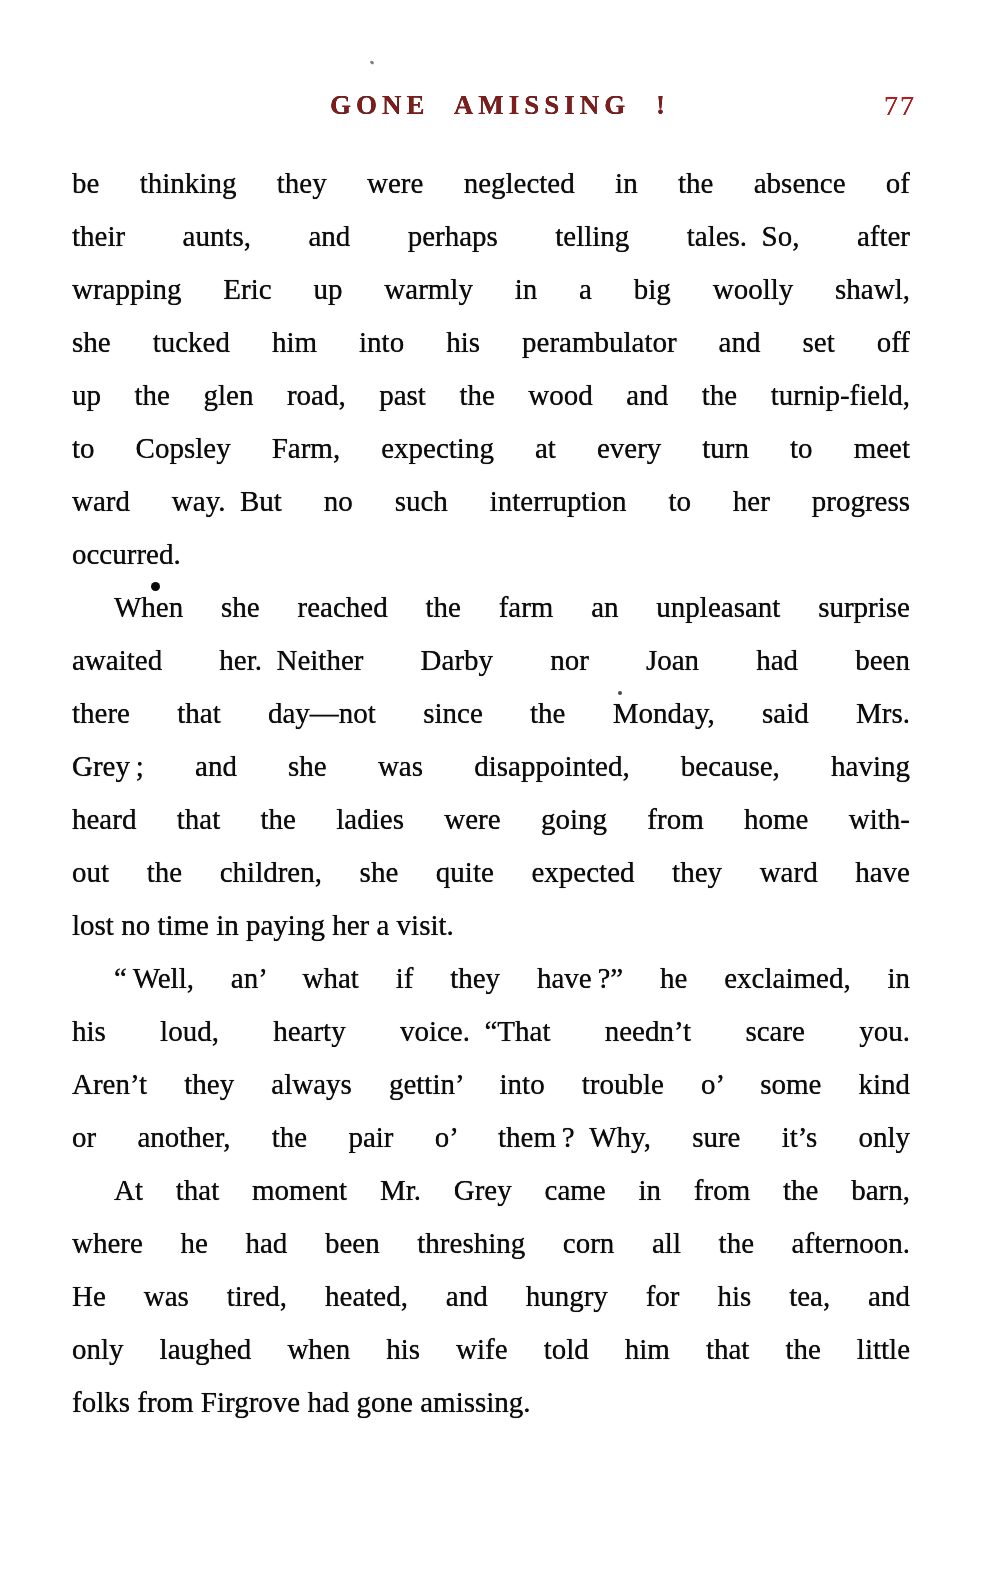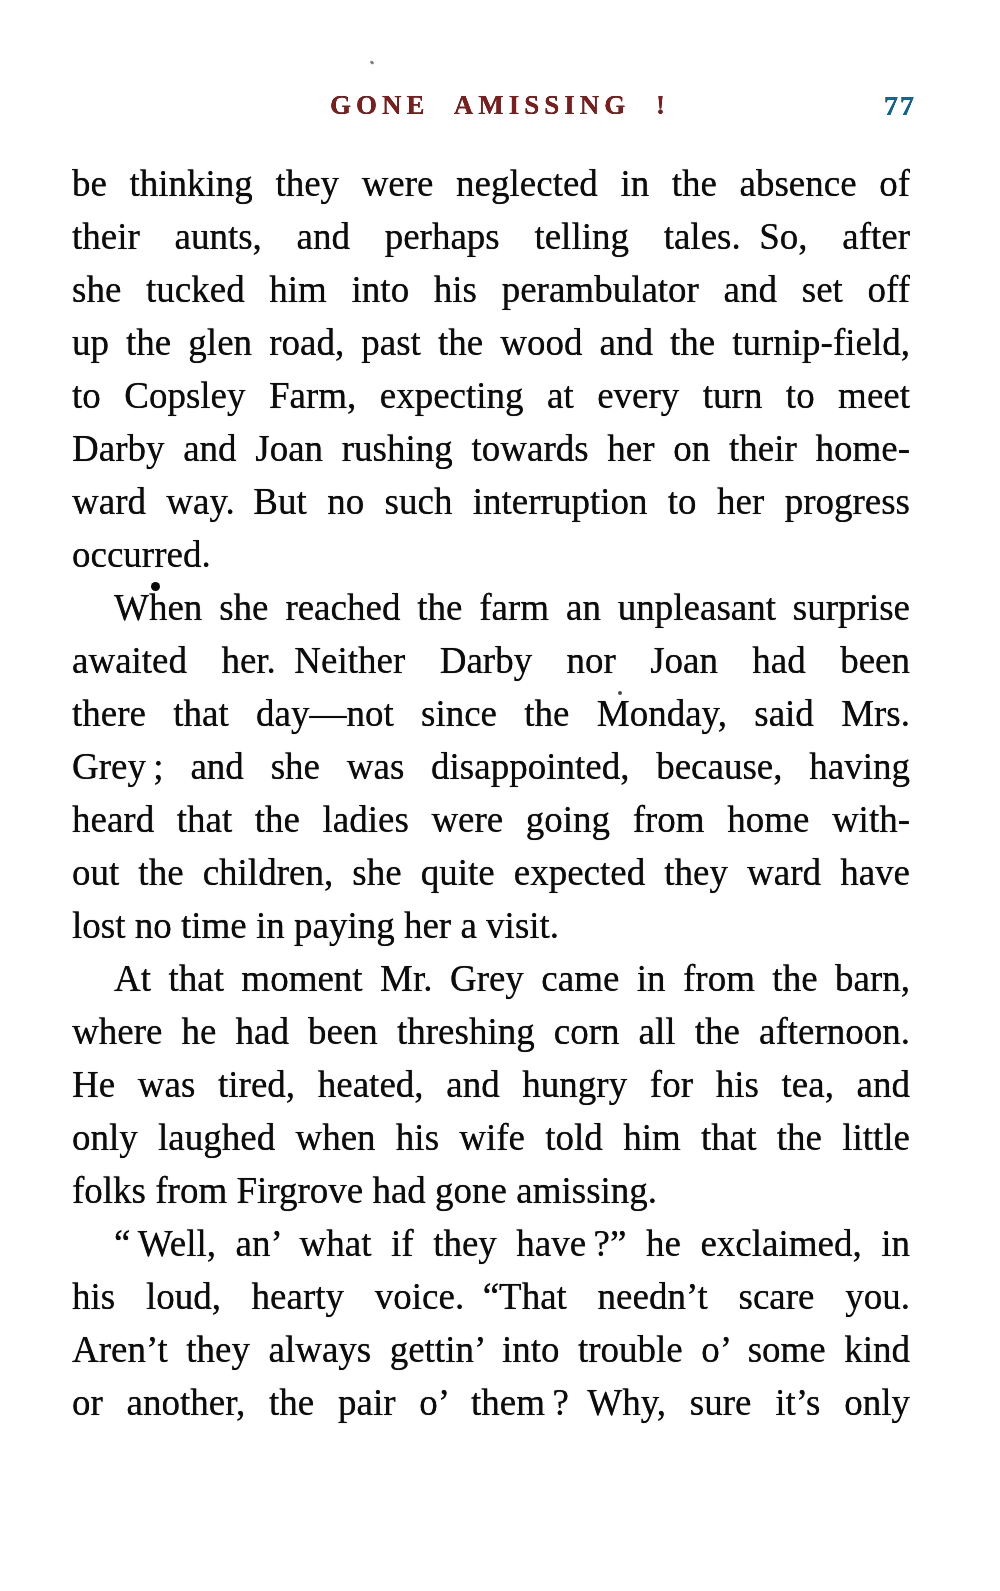--- a/index.html
+++ b/index.html
@@ -34,35 +34,35 @@
     letter-spacing: 5px;
     word-spacing: 14px;
     color: #7f1d1d;
     text-shadow: 0 0 0.6px #000;
   }
   .page-number {
     position: absolute;
     top: 0;
     left: 884px;
     font-size: 28px;
-    font-weight: bold;
+    font-weight: normal;
     letter-spacing: 2px;
-    color: #0369a1;
+    color: #b91c1c;
     text-shadow: 0 0 0.6px #000;
   }
   .text-column {
     position: absolute;
     top: 157px;
     left: 72px;
     width: 838px;
   }
   .text-line {
     height: 53px;
     line-height: 53px;
-    font-size: 37px;
+    font-size: 29px;
     text-align: justify;
     text-align-last: justify;
     text-justify: inter-word;
     overflow: hidden;
     white-space: normal;
     color: #0c0c0c;
     text-shadow: 0 0 0.7px #1a1a1a;
   }
   .text-line.end {
     text-align-last: left;
@@ -100,51 +100,51 @@
   <div class="running-header">
     <div class="chapter-title">GONE AMISSING !</div>
     <div class="page-number">77</div>
   </div>
 
   <div class="text-column">
 
     <div>
       <div class="text-line">be thinking they were neglected in the absence of</div>
       <div class="text-line">their aunts, and perhaps telling tales. So, after</div>
+      <div class="text-line">wrapping Eric up warmly in a big woolly shawl,</div>
       <div class="text-line">she tucked him into his perambulator and set off</div>
       <div class="text-line">up the glen road, past the wood and the turnip-field,</div>
       <div class="text-line">to Copsley Farm, expecting at every turn to meet</div>
-      <div class="text-line">Darby and Joan rushing towards her on their home-</div>
       <div class="text-line">ward way. But no such interruption to her progress</div>
       <div class="text-line end">occurred.</div>
     </div>
 
     <div>
       <div class="text-line ind">When she reached the farm an unpleasant surprise</div>
       <div class="text-line">awaited her. Neither Darby nor Joan had been</div>
       <div class="text-line">there that day—not since the Monday, said Mrs.</div>
       <div class="text-line">Grey ; and she was disappointed, because, having</div>
       <div class="text-line">heard that the ladies were going from home with-</div>
       <div class="text-line">out the children, she quite expected they ward have</div>
       <div class="text-line end">lost no time in paying her a visit.</div>
     </div>
 
     <div>
+      <div class="text-line ind">“ Well, an’ what if they have ?” he exclaimed, in</div>
+      <div class="text-line">his loud, hearty voice. “That needn’t scare you.</div>
+      <div class="text-line">Aren’t they always gettin’ into trouble o’ some kind</div>
+      <div class="text-line">or another, the pair o’ them ? Why, sure it’s only</div>
+    </div>
+
+    <div>
       <div class="text-line ind">At that moment Mr. Grey came in from the barn,</div>
       <div class="text-line">where he had been threshing corn all the afternoon.</div>
       <div class="text-line">He was tired, heated, and hungry for his tea, and</div>
       <div class="text-line">only laughed when his wife told him that the little</div>
       <div class="text-line end">folks from Firgrove had gone amissing.</div>
-    </div>
-
-    <div>
-      <div class="text-line ind">“ Well, an’ what if they have ?” he exclaimed, in</div>
-      <div class="text-line">his loud, hearty voice. “That needn’t scare you.</div>
-      <div class="text-line">Aren’t they always gettin’ into trouble o’ some kind</div>
-      <div class="text-line">or another, the pair o’ them ? Why, sure it’s only</div>
     </div>
   </div>
 
   <div class="ink-speck speck-top"></div>
   <div class="ink-speck speck-occurred"></div>
   <div class="ink-speck speck-mid"></div>
 
 </div>
 
 </body></html>

